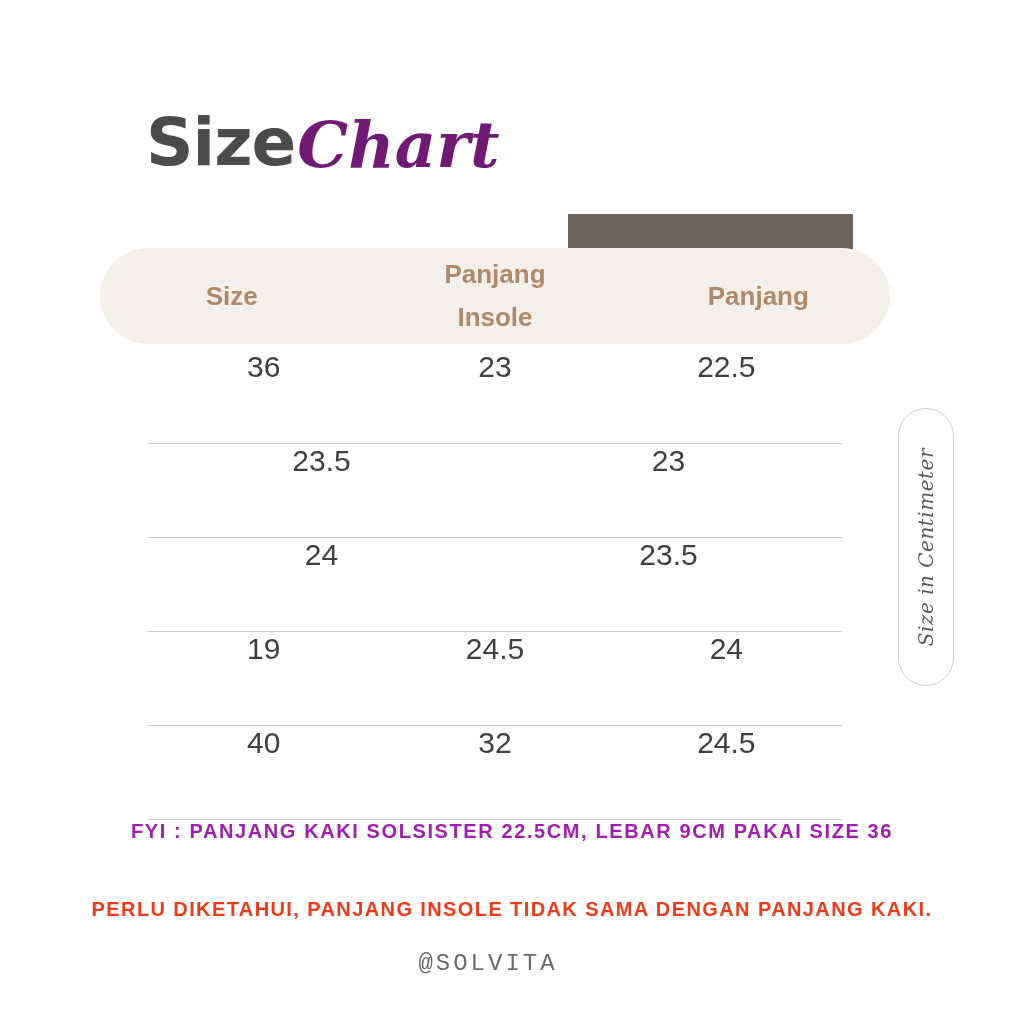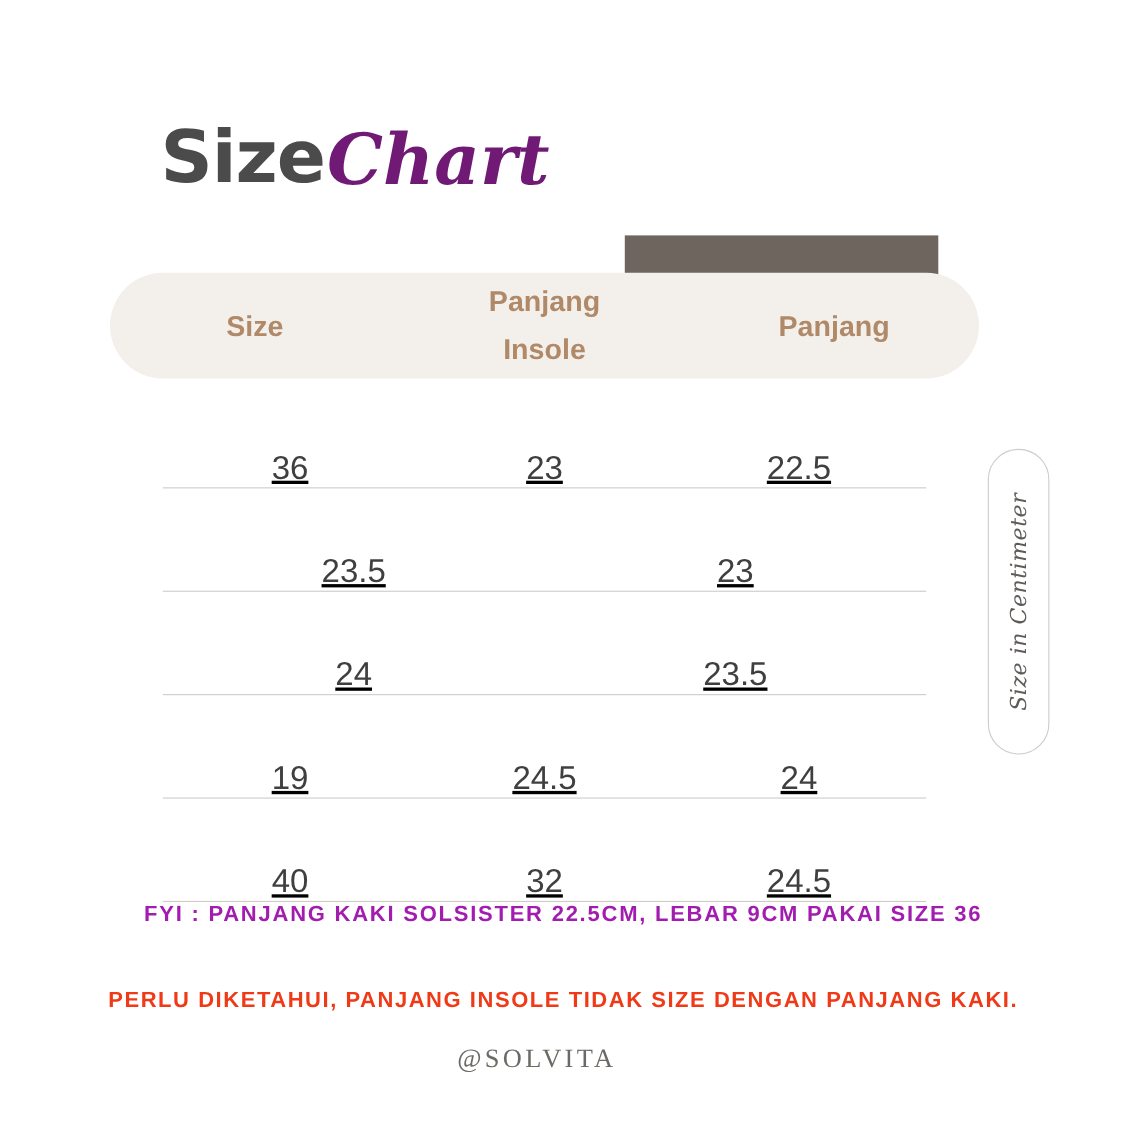--- a/index.html
+++ b/index.html
@@ -84,25 +84,24 @@
     font-weight: 700;
     font-size: 26px;
     line-height: 1.65;
     font-family: "Liberation Sans", sans-serif;
   }
   .th .brk { display: block; }
 
   .tbody { margin-top: 6px; }
   .row {
     display: flex;
-    align-items: flex-end;
+    align-items: flex-start;
     height: 94px;
     border-bottom: 1.4px solid #cfcbc7;
     margin: 0 48px;
-    text-decoration: underline;
   }
   .row.last { border-bottom: 1.4px solid #cfcbc7; }
   .td {
     flex: 1;
     text-align: center;
     color: #3f3f3f;
     font-size: 30px;
     font-family: "Liberation Sans", sans-serif;
   }
 
@@ -152,21 +151,21 @@
     font-family: "Liberation Sans", sans-serif;
   }
   .handle {
     position: absolute;
     left: 0; top: 950px;
     width: 976px;
     text-align: center;
     color: #6d6a66;
     font-size: 24px;
     letter-spacing: 3px;
-    font-family: Liberation Serif, serif;
+    font-family: Liberation Mono, monospace;
   }
 </style>
 </head>
 <body>
 
 <div class="page">
 
   <div class="header">
     <div class="title-wrap">
       <span class="title-size">Size</span>
@@ -216,16 +215,16 @@
         <div class="td">24.5</div>
       </div>
     </div>
   </div>
 
   <div class="side-label">
     <span>Size in Centimeter</span>
   </div>
 
   <div class="note-fyi">FYI : PANJANG KAKI SOLSISTER 22.5CM, LEBAR 9CM PAKAI SIZE 36</div>
-  <div class="note-warn">PERLU DIKETAHUI, PANJANG INSOLE TIDAK SIZE DENGAN PANJANG KAKI.</div>
+  <div class="note-warn">PERLU DIKETAHUI, PANJANG INSOLE TIDAK SAMA DENGAN PANJANG KAKI.</div>
   <div class="handle">@SOLVITA</div>
 
 </div>
 
 </body></html>

